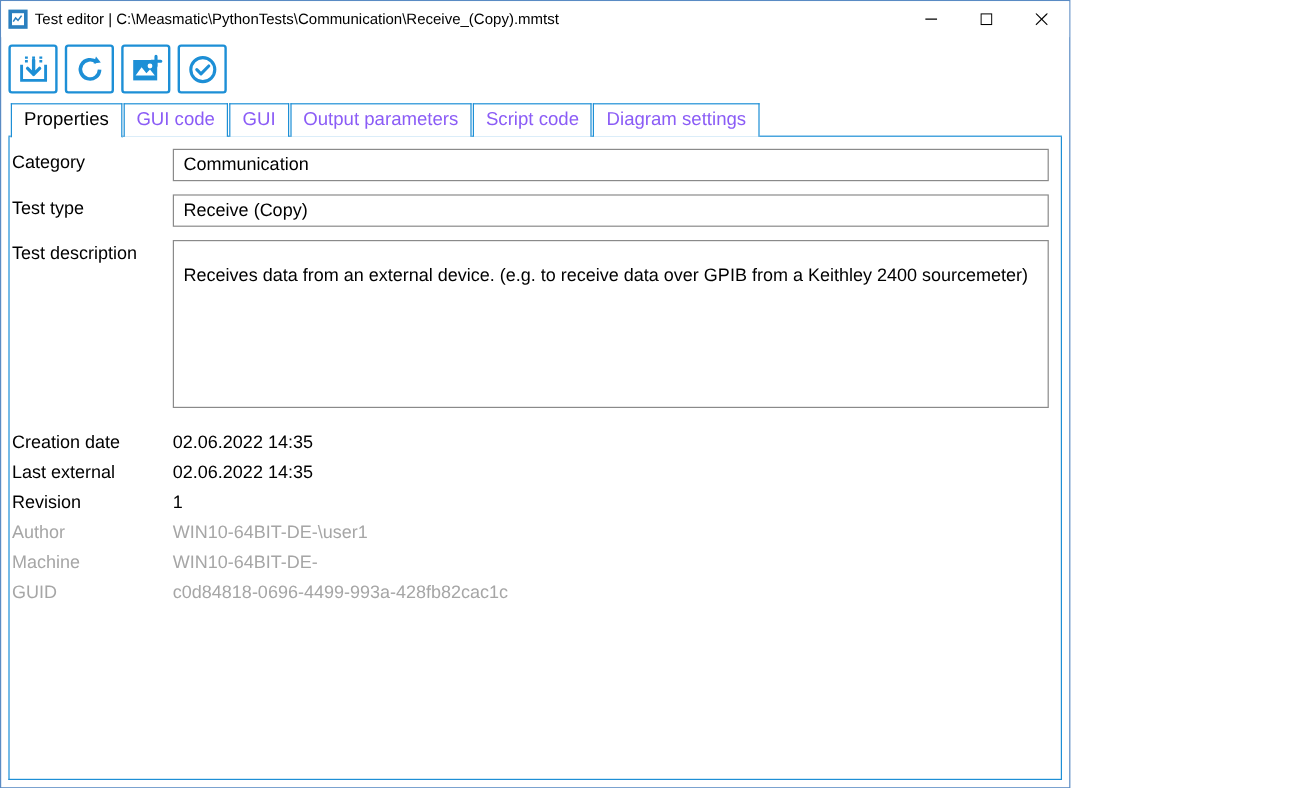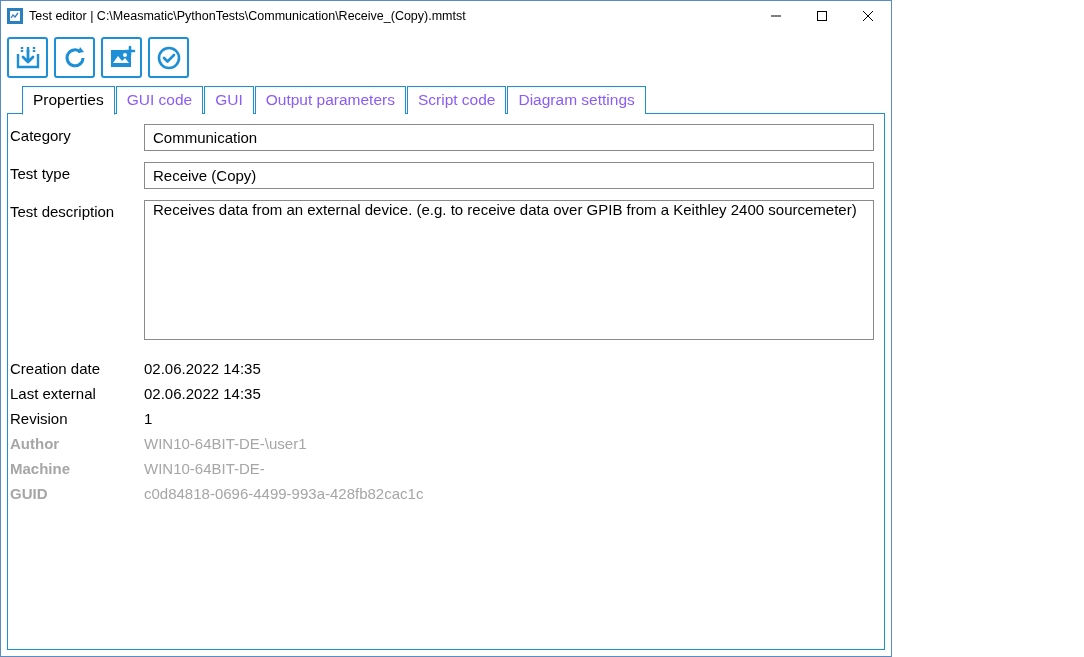--- a/index.html
+++ b/index.html
@@ -8,33 +8,33 @@
 .titlebar { height: 30px; display: flex; align-items: center; padding: 0 0 0 6px; background: #fff; }
 .titlebar-icon { width: 16px; height: 16px; background: #2a7fbf; margin-right: 6px; display: flex; align-items: center; justify-content: center; }
 .titlebar-icon svg { width: 12px; height: 12px; }
 .titlebar-text { flex: 1; font-size: 12.5px; color: #000; }
 .win-controls { display: flex; height: 30px; }
 .win-btn { width: 46px; height: 30px; display: flex; align-items: center; justify-content: center; cursor: default; }
 .win-btn svg { width: 10px; height: 10px; stroke: #000; stroke-width: 1; fill: none; }
 .toolbar { padding: 6px 6px 8px 6px; display: flex; gap: 6px; }
 .tool-btn { width: 41px; height: 41px; border: 2px solid #1d8fd6; border-radius: 3px; display: flex; align-items: center; justify-content: center; cursor: pointer; background: #fff; }
 .tool-btn svg { width: 28px; height: 28px; }
-.tabbar { display: flex; padding-left: 21px; position: relative; }
+.tabbar { display: flex; padding-left: 8px; position: relative; }
 .tabbar::after { content: ""; position: absolute; left: 6px; right: 6px; bottom: 0; height: 1px; background: #1d8fd6; z-index: 0; }
 .tab { padding: 4px 10px 5px 10px; border: 1px solid #1d8fd6; border-bottom: none; margin-right: 1px; font-size: 15.5px; color: #8b5cf6; cursor: pointer; background: #fff; position: relative; z-index: 1; }
 .tab.active { color: #000; border-bottom: 1px solid #fff; margin-bottom: -1px; z-index: 2; }
 .content { flex: 1; margin: 0 6px 6px 6px; border: 1px solid #1d8fd6; border-top: none; padding: 10px 10px 10px 0; }
 .form-row { display: flex; align-items: flex-start; margin-bottom: 11px; }
 .form-label { width: 136px; padding-left: 2px; font-size: 15px; color: #000; padding-top: 3px; }
-.form-label.muted { color: #a6a6a6; font-weight: bold; }
+.form-label.muted { color: #a6a6a6; }
 .form-value { flex: 1; font-size: 15px; color: #000; padding-top: 3px; }
 .form-value.muted { color: #a6a6a6; }
 .form-row.tight { margin-bottom: 5px; }
 .form-input { flex: 1; border: 1px solid #8a8a8a; padding: 4px 8px; font-size: 15px; font-family: inherit; }
-.form-textarea { flex: 1; border: 1px solid #8a8a8a; padding: 0 8px; font-size: 15px; font-family: inherit; height: 140px; resize: none; }
+.form-textarea { flex: 1; border: 1px solid #8a8a8a; padding: 20px 8px; font-size: 15px; font-family: inherit; height: 140px; resize: none; }
 </style>
 </head>
 <body>
 
 <div class="window">
 
   <div class="titlebar">
     <div class="titlebar-icon">
       <svg viewBox="0 0 12 12">
           <rect x="1" y="1" width="10" height="10" fill="#fff" stroke="none"></rect>

